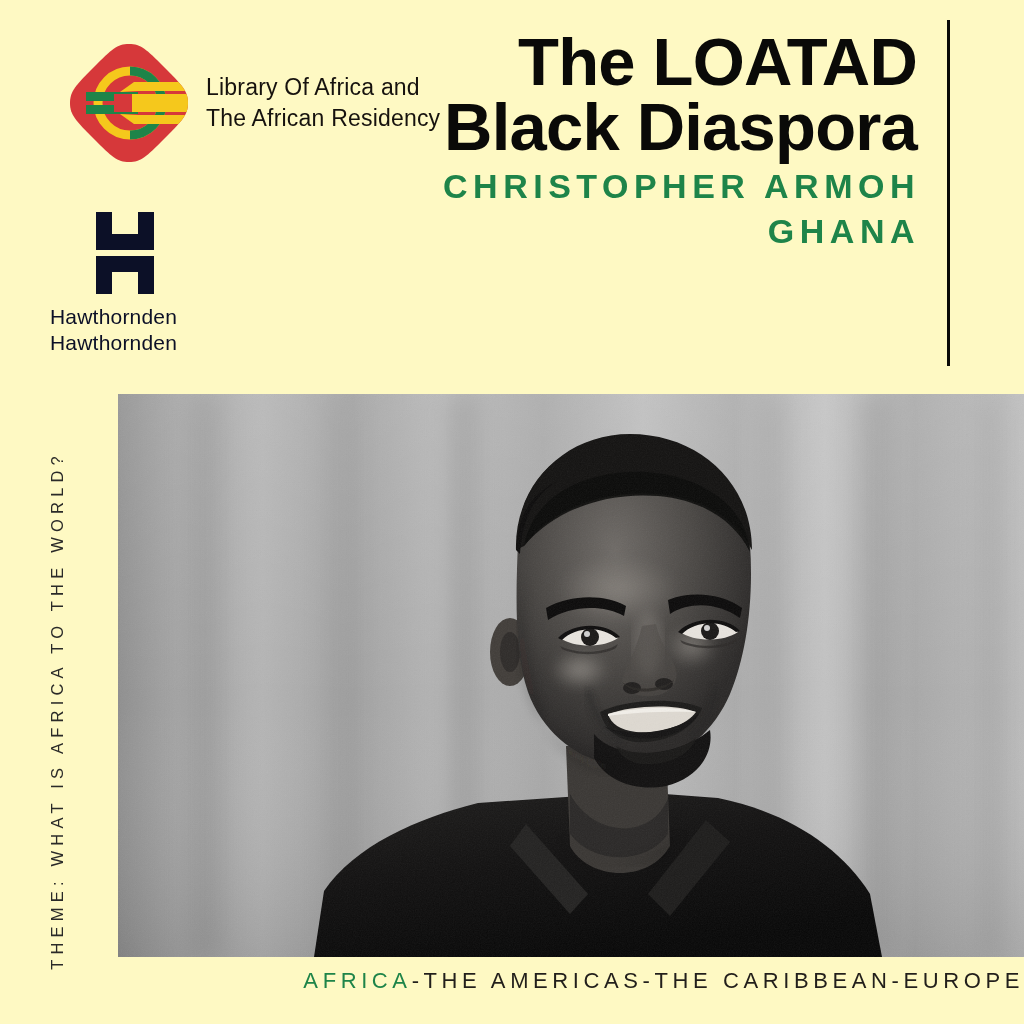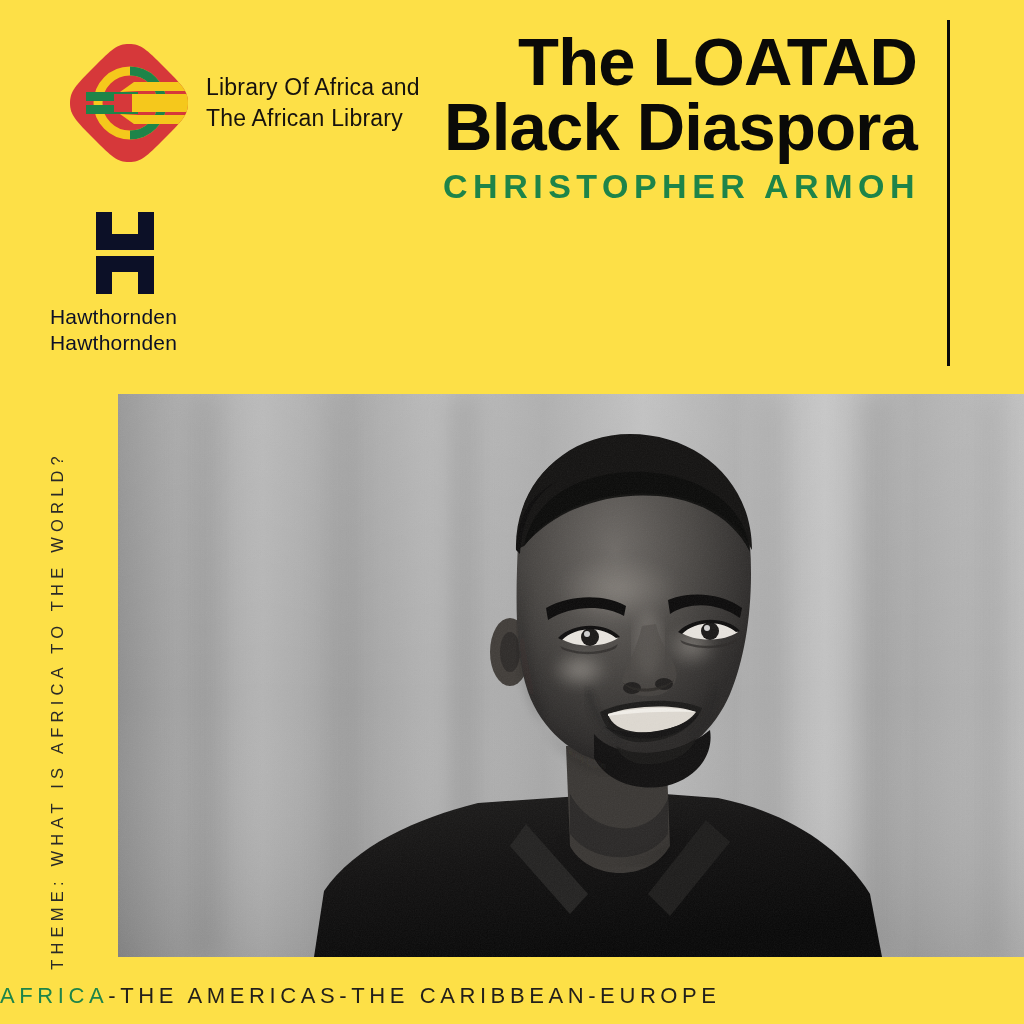--- a/index.html
+++ b/index.html
@@ -4,21 +4,21 @@
 <style>
   html, body {
     margin: 0;
     padding: 0;
     background: #ffffff;
   }
   #poster {
     position: relative;
     width: 1024px;
     height: 1024px;
-    background: #fde047;
+    background: #fef9c3;
     overflow: hidden;
     font-family: "Liberation Sans", sans-serif;
   }
 
   
   #loatad-lockup {
     position: absolute;
     left: 68px;
     top: 42px;
     display: flex;
@@ -139,27 +139,26 @@
     inset: 0;
     display: block;
   }
 
   
   #region-caption {
     position: absolute;
     left: 0;
     right: 0;
     top: 968px;
-    text-align: left;
+    text-align: right;
     font-size: 22px;
     font-weight: 400;
     letter-spacing: 4.6px;
     color: #221f1b;
     white-space: nowrap;
-    margin-top: 15px;
   }
   #region-caption .accent { color: #1E8449; }
 </style>
 </head>
 <body>
 
 <div id="poster">
 
   <div id="loatad-lockup">
     <svg id="loatad-mark" viewBox="0 0 122 122">
@@ -177,21 +176,21 @@
         <path d="M52 50 L66 40 L122 40 L122 49 L70 49 Z" fill="#F5C81C"></path>
         <path d="M52 72 L66 82 L122 82 L122 73 L70 73 Z" fill="#F5C81C"></path>
         <rect x="60" y="52" width="62" height="9" fill="#F5C81C"></rect>
         <rect x="60" y="61" width="62" height="9" fill="#F5C81C"></rect>
         <rect x="46" y="52" width="18" height="18" fill="#D6383A"></rect>
       </g>
     </svg>
     <div>
       <div id="loatad-words">
         <div>Library Of Africa and</div>
-        <div>The African Library</div>
+        <div>The African Residency</div>
       </div>
     </div>
   </div>
 
   <div id="hawthornden-lockup">
     <svg id="hawthornden-mark" viewBox="0 0 62 82">
 
       <path d="M2 0 H18 V22 H44 V0 H60 V38 H2 Z" fill="#0C1027"></path>
 
       <path d="M2 44 H60 V82 H44 V60 H18 V82 H2 Z" fill="#0C1027"></path>
@@ -205,20 +204,21 @@
   <div id="theme-strip">
     <div id="theme-text">THEME: WHAT IS AFRICA TO THE WORLD?</div>
   </div>
 
   <div id="headline-block">
     <h1 id="headline">
       <span>The LOATAD</span><br>
       <span>Black Diaspora</span><br>
     </h1>
     <div id="resident-name">CHRISTOPHER ARMOH</div>
+    <div id="resident-country">GHANA</div>
   </div>
   <div id="title-divider"></div>
 
   <div id="portrait-frame">
     <svg id="portrait-photo" viewBox="0 0 906 563" preserveAspectRatio="xMidYMid slice">
       <defs>
         <linearGradient id="bgFolds" x1="0" y1="0" x2="1" y2="0">
           <stop offset="0.00" stop-color="#8f8f8f"></stop>
           <stop offset="0.07" stop-color="#a6a6a6"></stop>
           <stop offset="0.16" stop-color="#b4b4b4"></stop>

